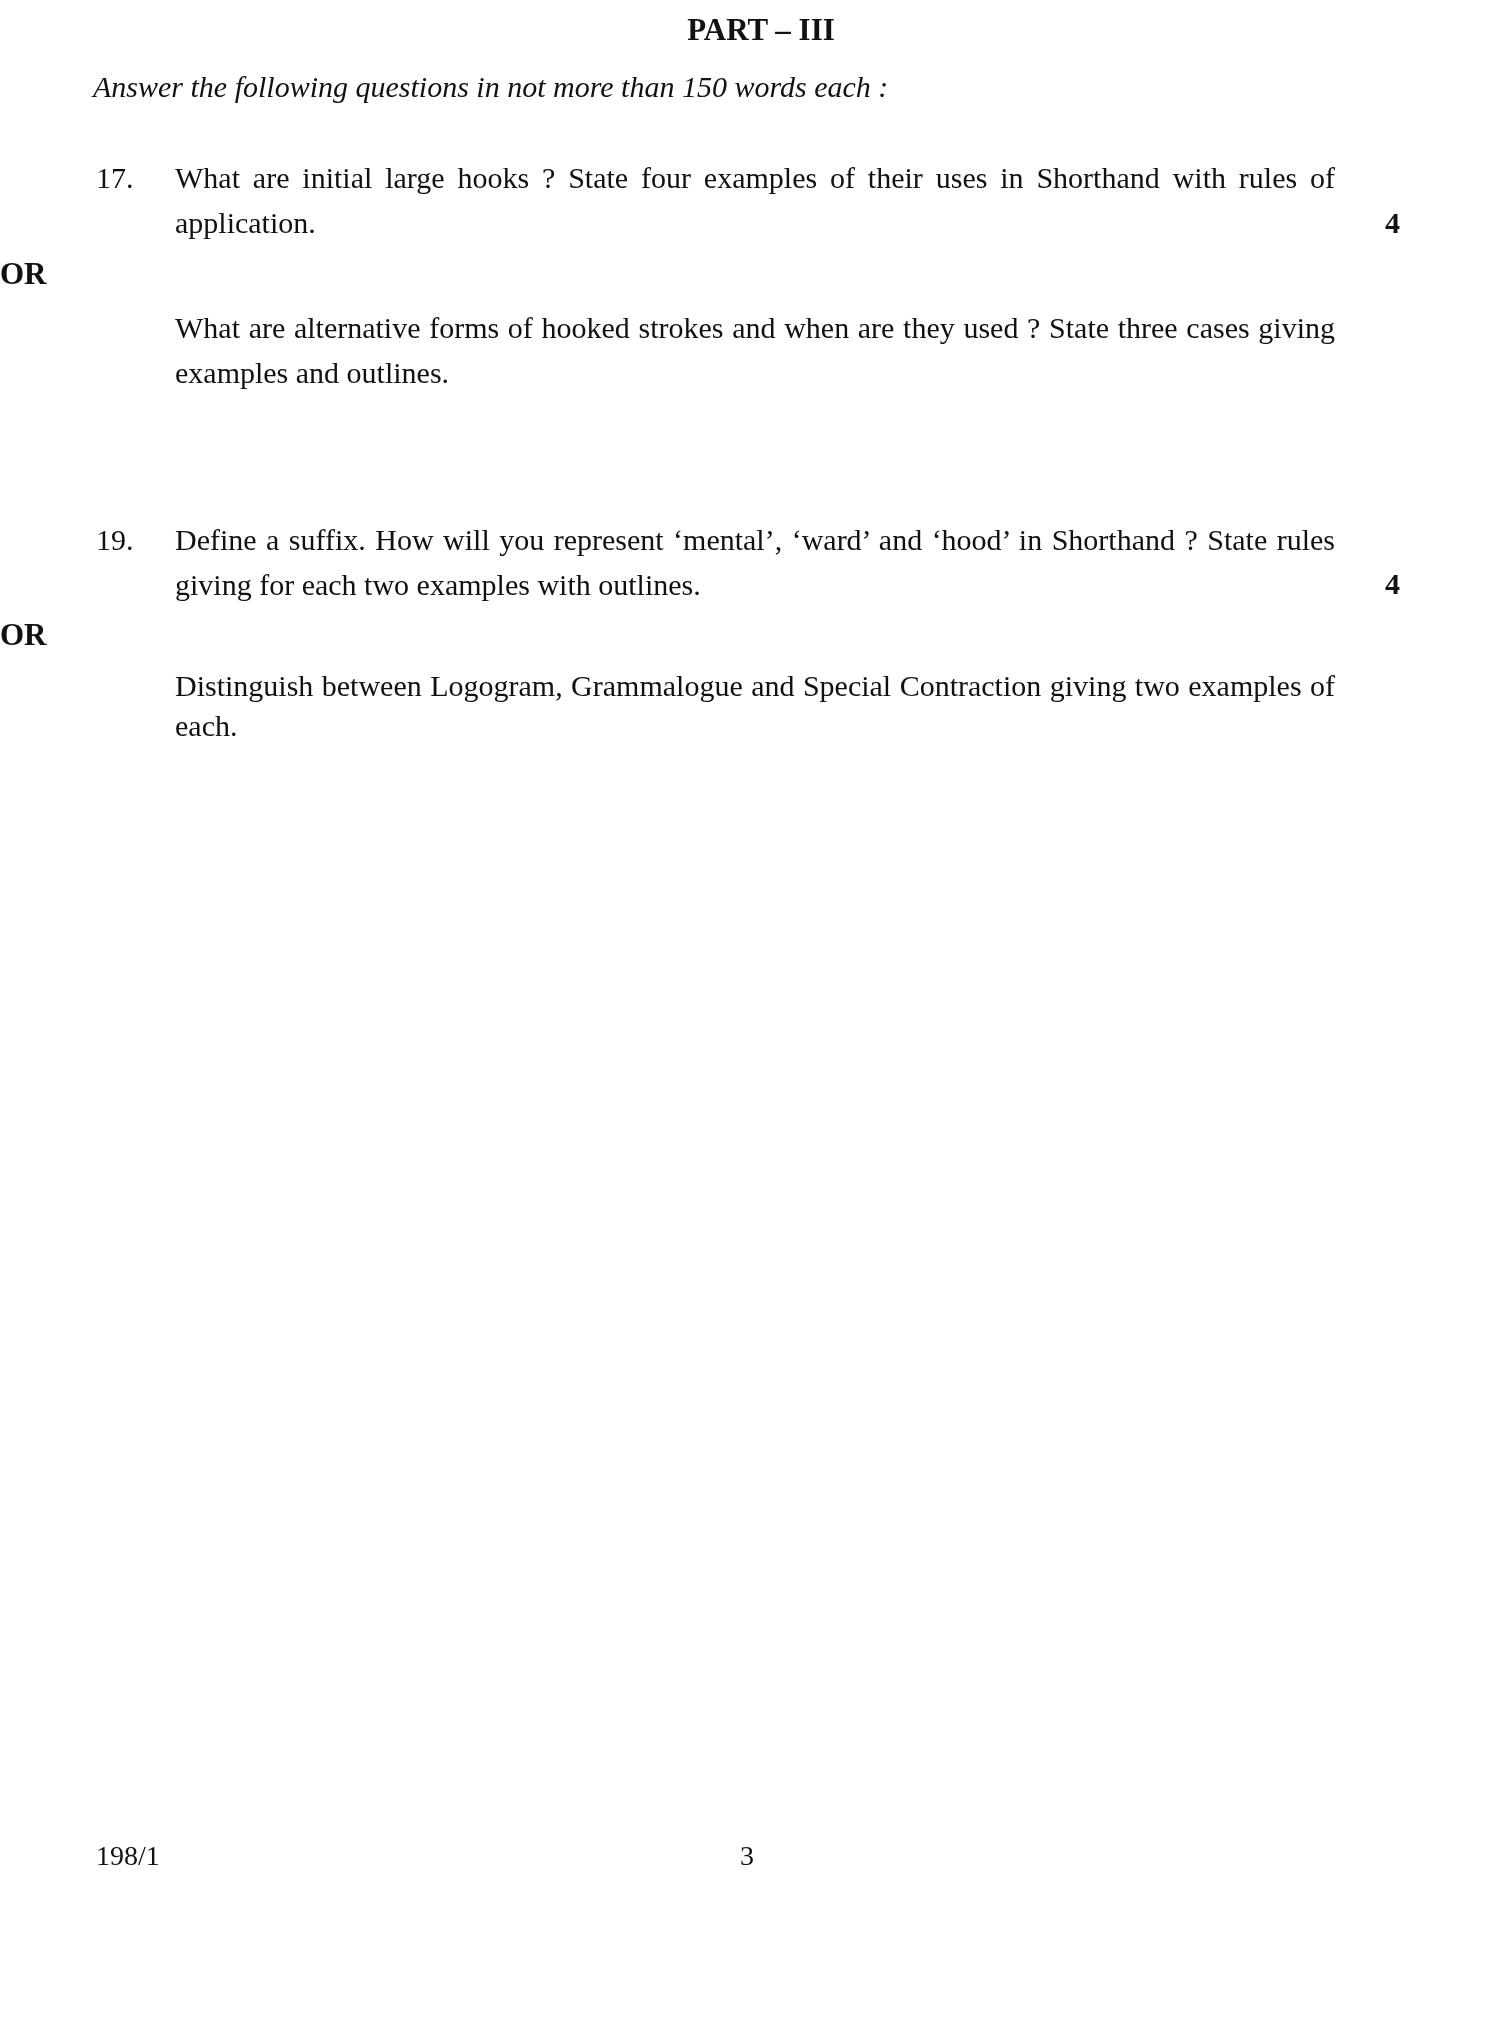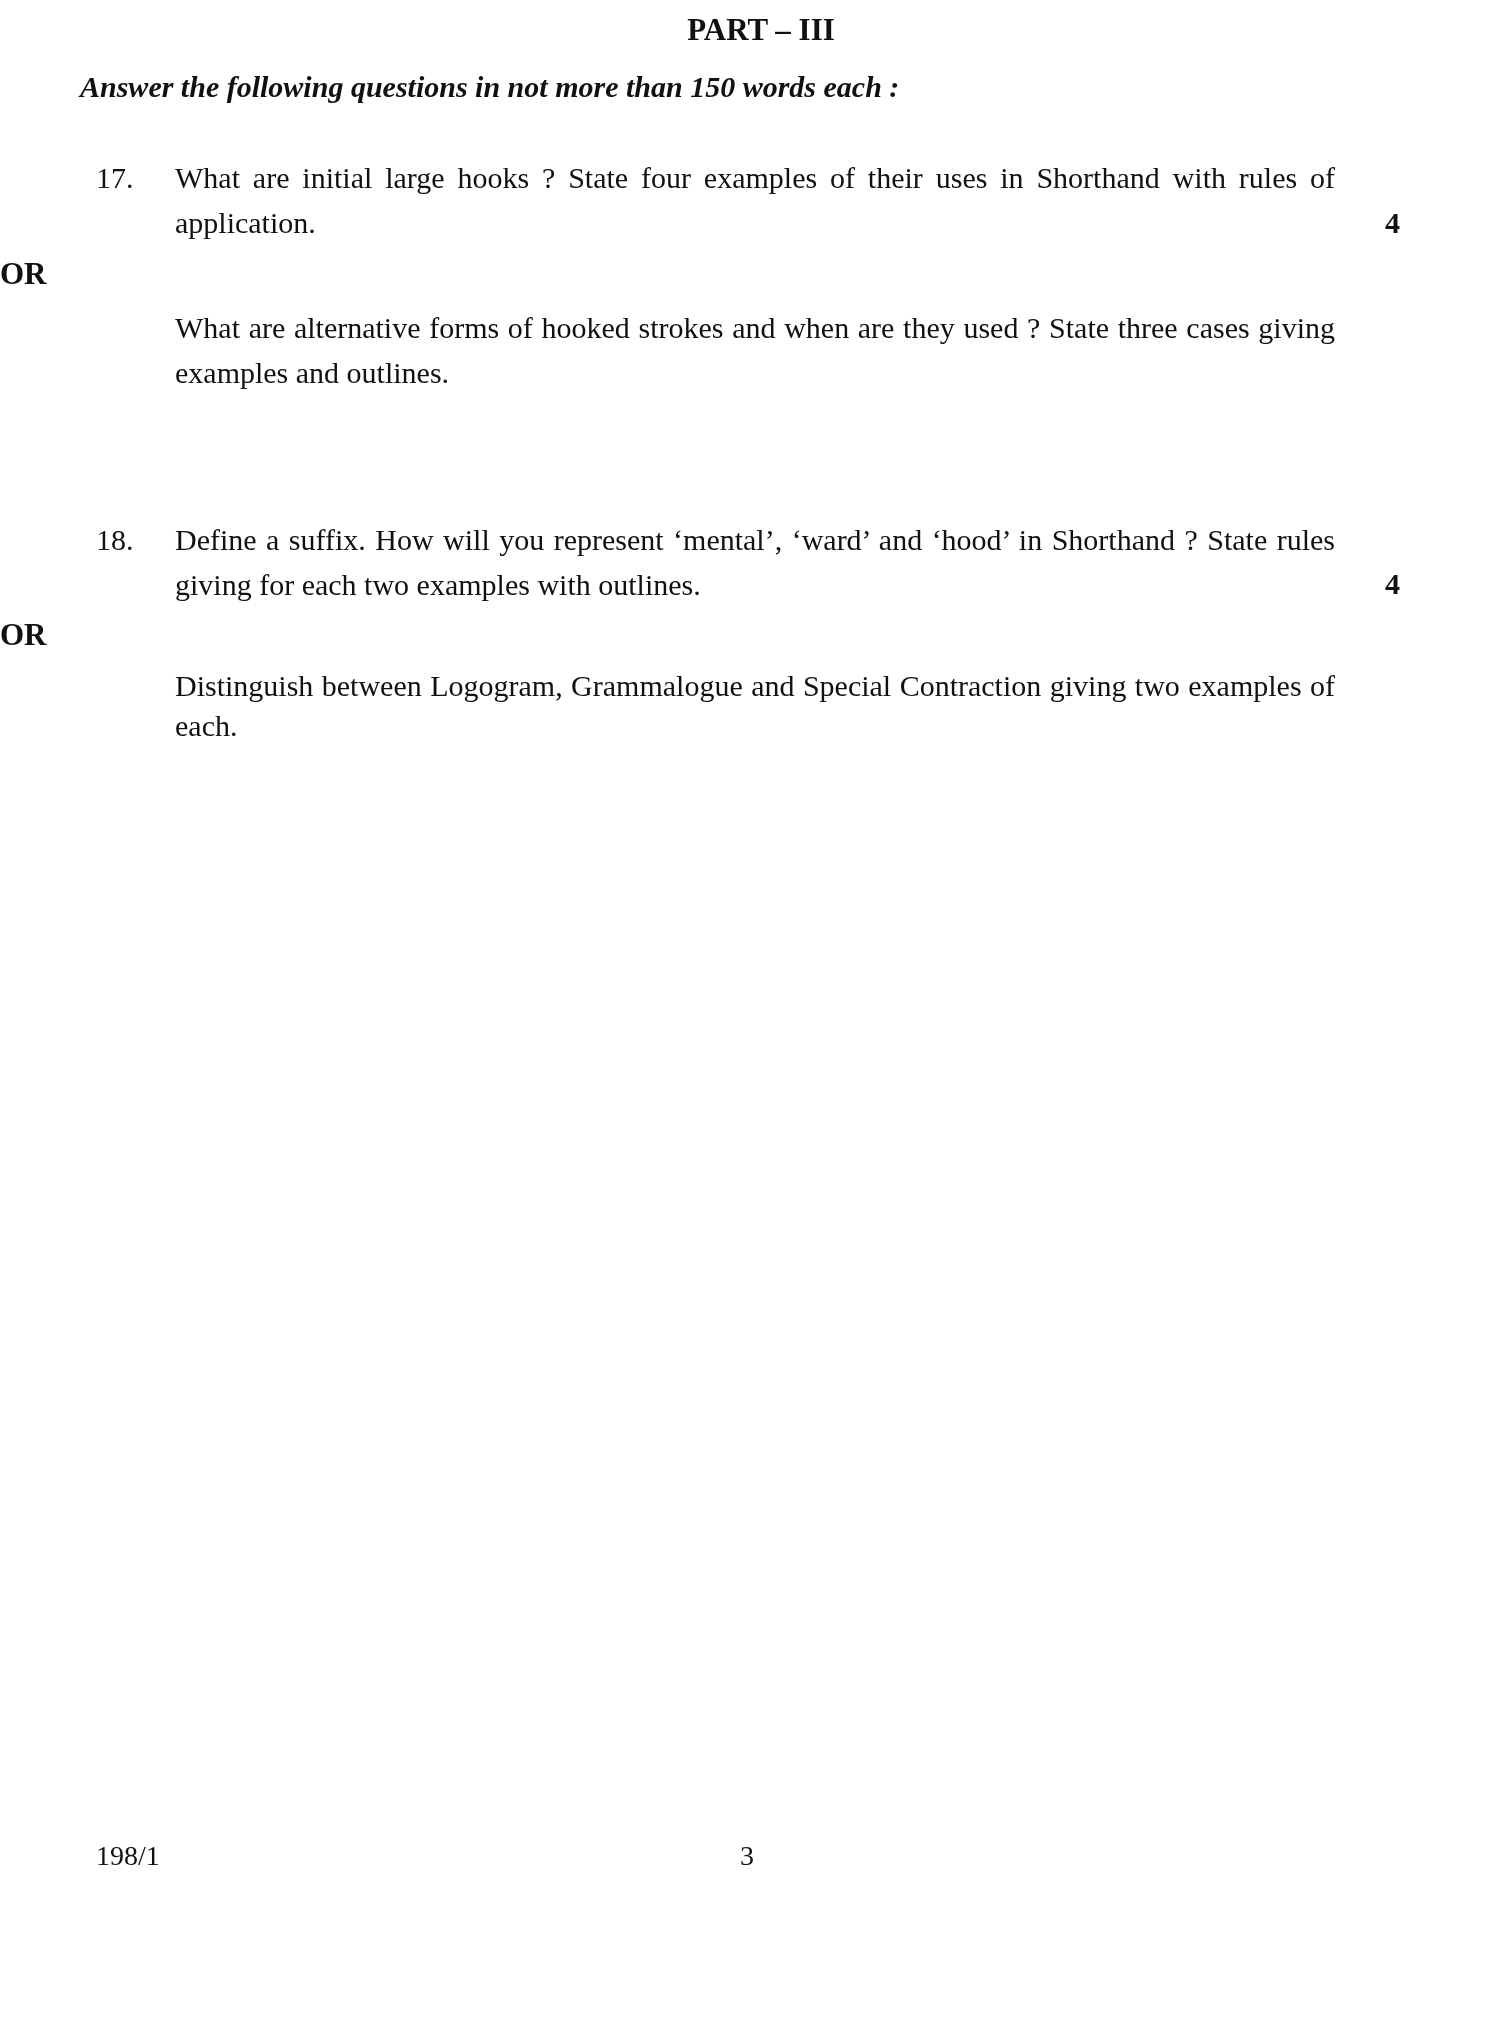--- a/index.html
+++ b/index.html
@@ -1,21 +1,21 @@
 <!DOCTYPE html>
 <html><head>
 <meta charset="utf-8">
 <style>
   html, body { margin:0; padding:0; background:#ffffff; }
   body { width:1504px; height:2034px; position:relative; overflow:hidden;
          font-family:"Liberation Serif", serif; color:#111111; }
   .abs { position:absolute; }
   .part-title { left:0; width:1434px; top:10px; text-align:center;
                 font-weight:bold; font-size:31px; line-height:40px;padding-left:44px; }
-  .instruction { left:80px; top:67px; font-weight:bold; font-style:italic;
+  .instruction { left:93px; top:67px; font-weight:normal; font-style:italic;
                  font-size:30px; line-height:40px; }
   .qnum { left:96px; font-size:30px; line-height:45px; }
   .qtext { left:175px; width:1160px; font-size:30px; line-height:45px;
            text-align:justify; text-align-last:left; }
   .qtext.alt { line-height:40px; }
   .marks { left:1380px; width:20px; font-weight:bold; font-size:30px; line-height:45px; text-align:right; }
   .or { left:0; width:1434px; text-align:left; font-weight:bold; font-size:31px; line-height:40px; }
   .footer { font-weight:normal; font-size:28px; line-height:36px; }
 </style>
 </head>
@@ -29,21 +29,21 @@
 
   <div>
     <div class="abs qnum" style="top:155px;">17.</div>
     <div class="abs qtext" style="top:155px;">What are initial large hooks ? State four examples of their uses in Shorthand with rules of application.</div>
     <div class="abs marks" style="top:200px;">4</div>
     <div class="abs or" style="top:254px;">OR</div>
     <div class="abs qtext" style="top:305px; line-height:45px;">What are alternative forms of hooked strokes and when are they used ? State three cases giving examples and outlines.</div>
   </div>
 
   <div>
-    <div class="abs qnum" style="top:517px;">18.</div>
+    <div class="abs qnum" style="top:517px;">19.</div>
     <div class="abs qtext" style="top:517px;">Define a suffix. How will you represent ‘mental’, ‘ward’ and ‘hood’ in Shorthand ? State rules giving for each two examples with outlines.</div>
     <div class="abs marks" style="top:561px;">4</div>
     <div class="abs or" style="top:615px;">OR</div>
     <div class="abs qtext alt" style="top:666px;">Distinguish between Logogram, Grammalogue and Special Contraction giving two examples of each.</div>
   </div>
 
   <div class="abs footer" style="left:96px; top:1838px;">198/1</div>
   <div class="abs footer" style="left:740px; top:1838px;">3</div>
 
 </div>

